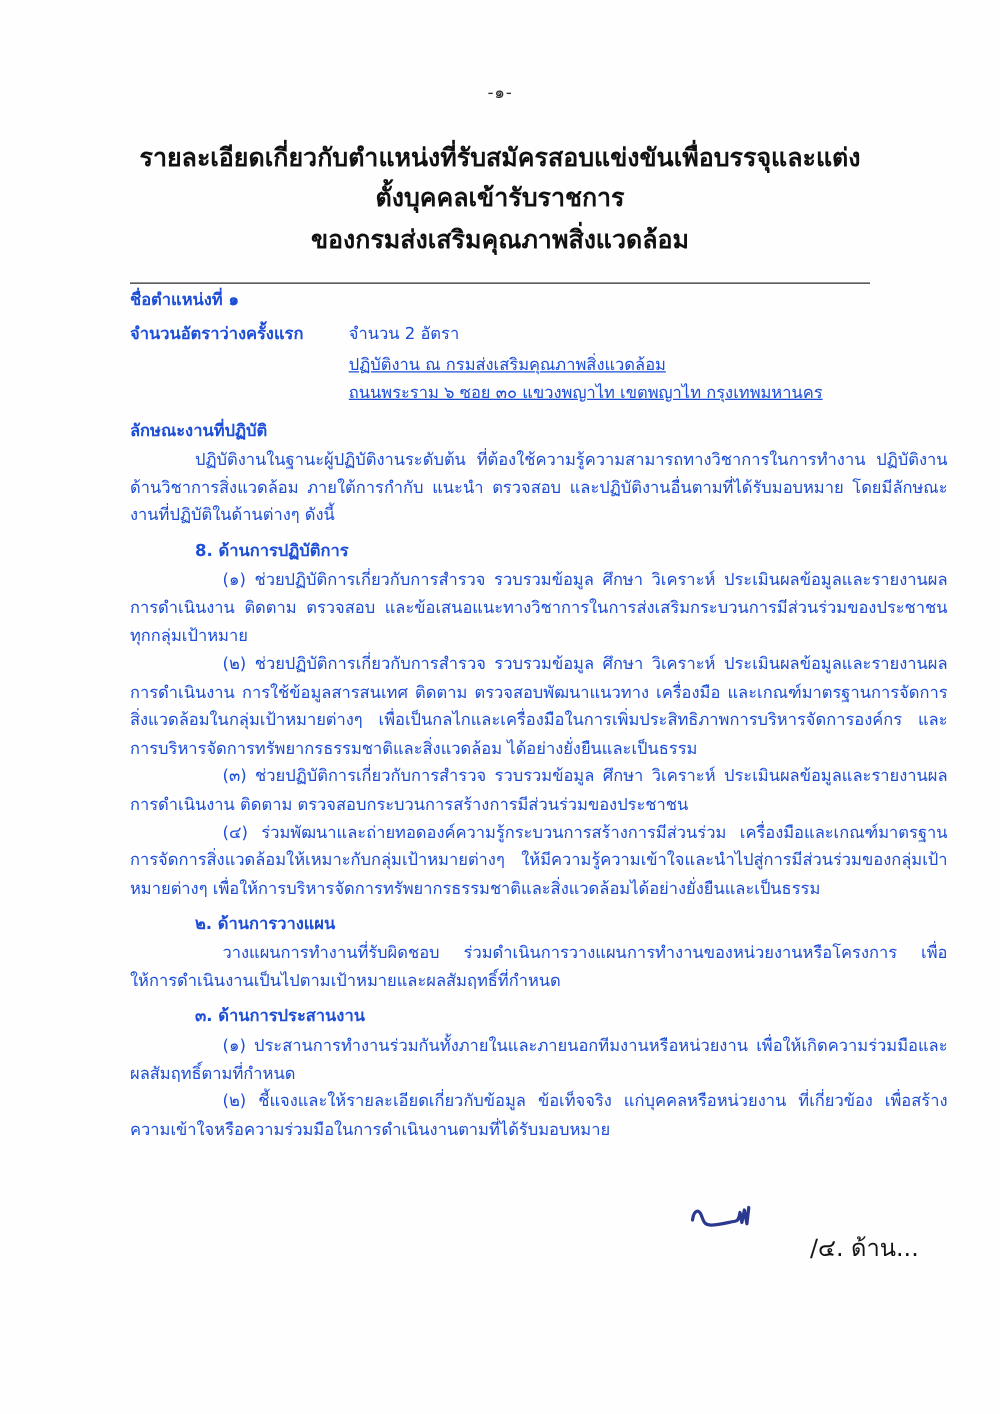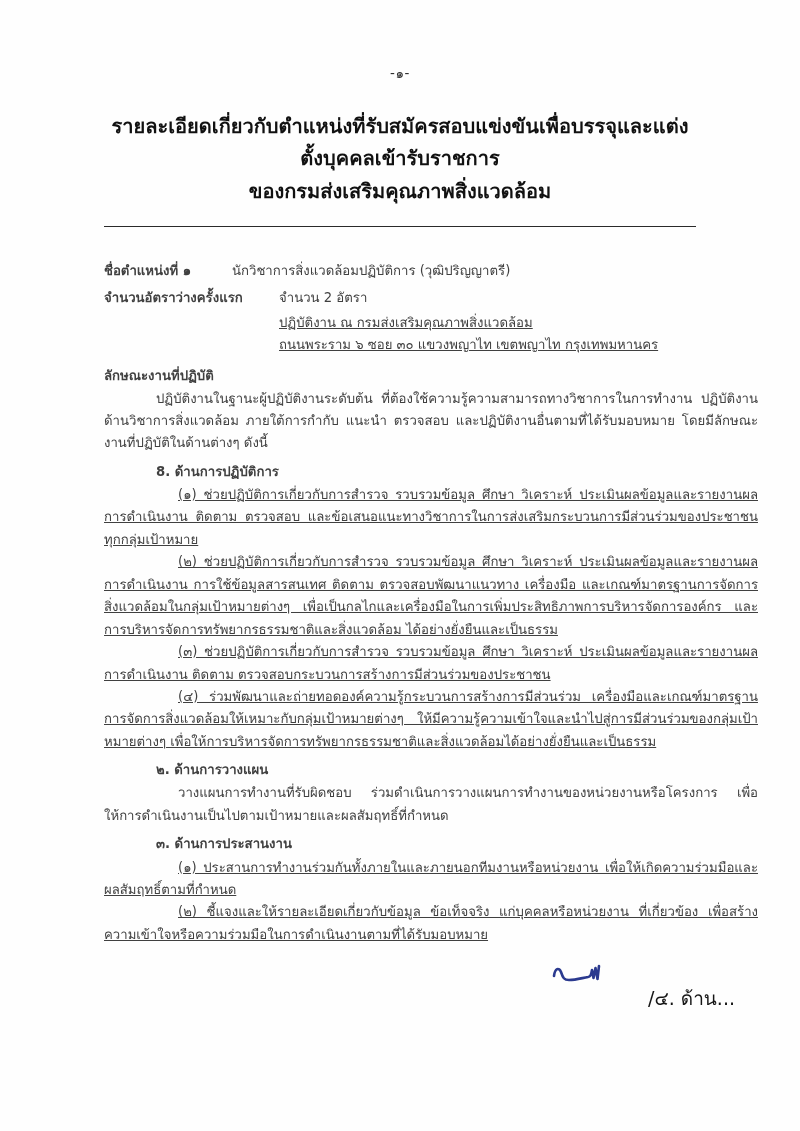--- a/index.html
+++ b/index.html
@@ -60,25 +60,25 @@
   }
 
   .rule {
     margin: 19px 104px 0 104px;
     border: 0;
     border-top: 1.4px solid #2a2a2a;
   }
 
   
   .body {
-    margin-top: 33px;
+    margin-top: 3px;
     padding: 0 42px 0 104px;
     font-size: 13.2px;
     line-height: 1.68;
-    color: #404040;
+    color: #1d4ed8;
     text-align: left;
   }
 
   .field-row {
     display: flex;
     align-items: flex-start;
     margin-bottom: 2px;
   }
   .field-label {
     font-weight: 700;
@@ -109,21 +109,20 @@
     margin-left: 52px;
     margin-top: 6px;
     margin-bottom: 1px;
   }
 
   .item {
     text-indent: 74px;
     text-align: justify;
     line-height: 1.70;
     margin-bottom: 0;
-    text-decoration: underline;
   }
   .item-plain {
     text-indent: 74px;
     text-align: justify;
     line-height: 1.70;
   }
   .spacer-xs { height: 3px; }
 
   
   .footer {
@@ -160,21 +159,20 @@
     <span class="line2">ของกรมส่งเสริมคุณภาพสิ่งแวดล้อม</span>
   </div>
 
 
   <hr class="rule">
 
   <div class="body">
 
     <div class="field-row">
       <div class="field-label w1">ชื่อตำแหน่งที่ ๑</div>
-      <div class="field-value">นักวิชาการสิ่งแวดล้อมปฏิบัติการ (วุฒิปริญญาตรี)</div>
     </div>
 
     <div class="spacer-xs"></div>
 
     <div class="field-row">
       <div class="field-label w2">จำนวนอัตราว่างครั้งแรก</div>
       <div class="field-value">จำนวน 2 อัตรา</div>
     </div>
 
     <div class="sub-lines">

